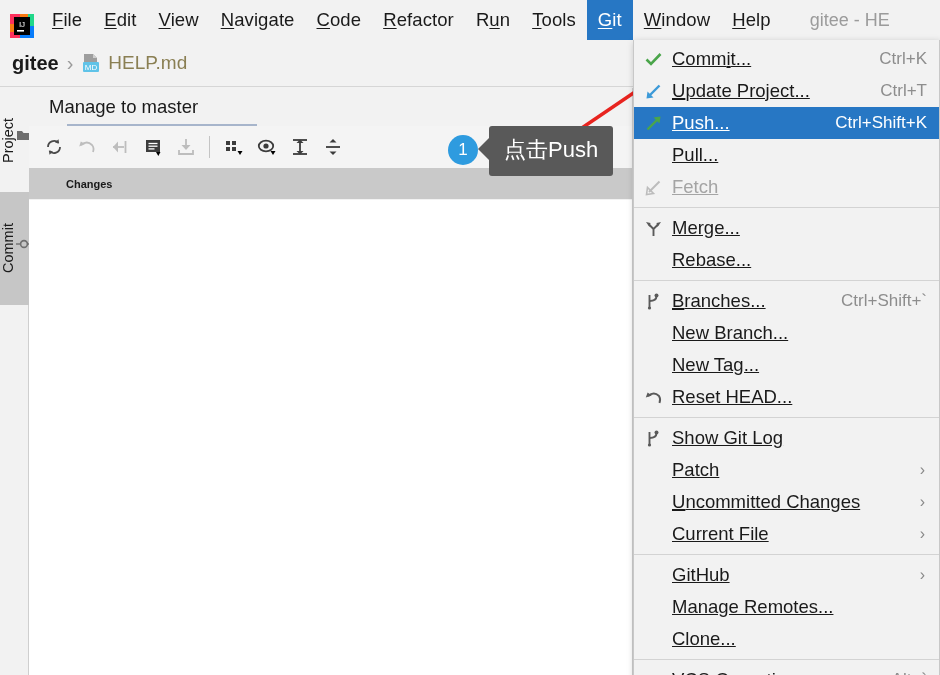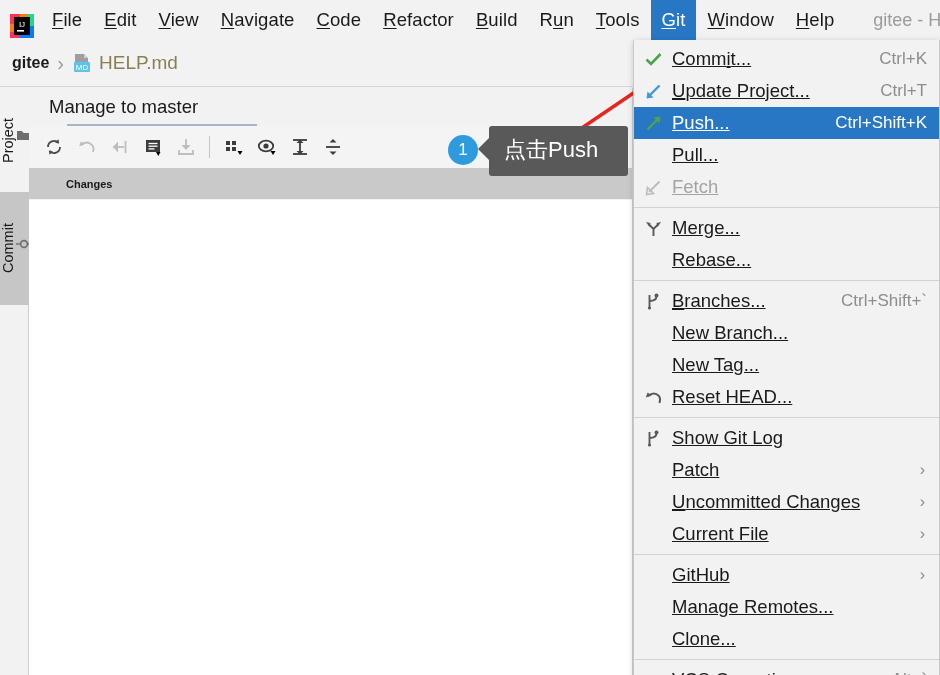--- a/index.html
+++ b/index.html
@@ -33,21 +33,21 @@
   #win-title {
     margin-left: 28px; font-size: 18px; color: #9b9b9b; white-space: nowrap;
   }
 
   
   #breadcrumb {
     position: absolute; left: 0; top: 40px; width: 940px; height: 47px;
     background: #f2f2f2; display: flex; align-items: center;
     border-bottom: 1px solid #d6d6d6;
   }
-  #bc-project { margin-left: 12px; font-size: 16px; font-weight: bold; color: #1a1a1a; }
+  #bc-project { margin-left: 12px; font-size: 20px; font-weight: bold; color: #1a1a1a; }
   #bc-sep { margin: 0 8px; font-size: 20px; color: #9a9a9a; }
   #bc-md-icon {
     width: 20px; height: 20px; position: relative; margin-right: 7px; flex: 0 0 auto;
   }
   #bc-file { font-size: 19px; color: #8a7f53; }
 
   
   #toolstrip {
     position: absolute; left: 0; top: 88px; width: 29px; height: 587px;
     background: #f2f2f2; border-right: 1px solid #cfcfcf;
@@ -102,21 +102,21 @@
   #badge-1 {
     position: absolute; left: 448px; top: 135px;
     width: 30px; height: 30px; border-radius: 50%;
     background: #2e9bdf; color: #fff;
     display: flex; align-items: center; justify-content: center;
     font-size: 17px; z-index: 40;
   }
   #tooltip {
     position: absolute; left: 489px; top: 126px;
     background: #595959; color: #ffffff;
-    padding: 9px 30px 11px 15px; border-radius: 3px;
+    padding: 9px 15px 11px 15px; border-radius: 3px;
     font-size: 22px; z-index: 40; white-space: nowrap;
   }
   #tooltip::before {
     content: ""; position: absolute; left: -11px; top: 12px;
     border-top: 11px solid transparent; border-bottom: 11px solid transparent;
     border-right: 11px solid #595959;
   }
   #arrow-svg { position: absolute; left: 530px; top: 60px; z-index: 39; }
 
   
@@ -197,23 +197,20 @@
     <div class="menubar-item">
         <span><u>N</u><span>avigate</span></span>
       </div>
     <div class="menubar-item">
         <span><u>C</u><span>ode</span></span>
       </div>
     <div class="menubar-item">
         <span><u>R</u><span>efactor</span></span>
       </div>
     <div class="menubar-item">
-        <span><u>B</u><span>uild</span></span>
-      </div>
-    <div class="menubar-item">
         <span><span>R</span><u>u</u><span>n</span></span>
       </div>
     <div class="menubar-item">
         <span><u>T</u><span>ools</span></span>
       </div>
     <div class="menubar-item active">
         <span><u>G</u><span>it</span></span>
       </div>
     <div class="menubar-item">
         <span><u>W</u><span>indow</span></span>

